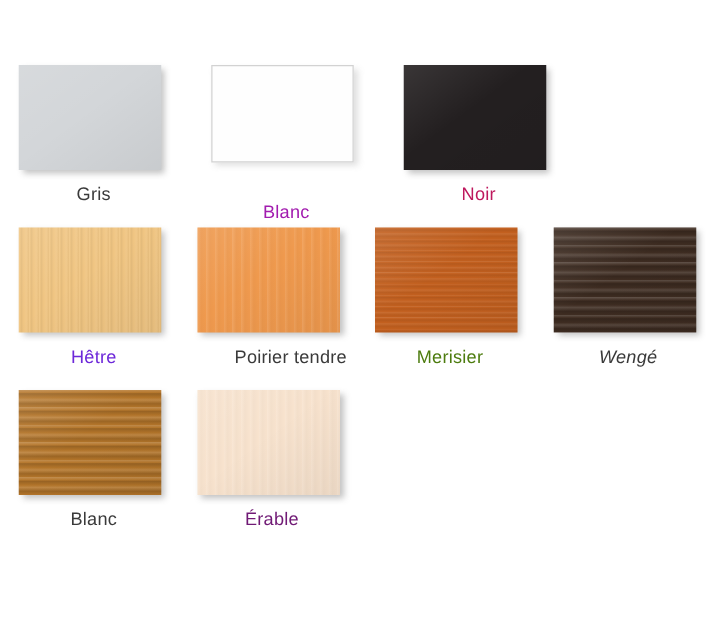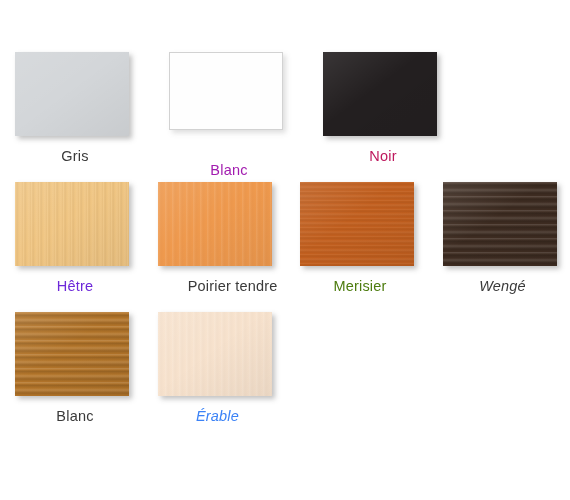--- a/index.html
+++ b/index.html
@@ -196,21 +196,21 @@
         <span class="grain sheen"></span>
       </div>
       <div class="swatch-label" style="color: rgb(58, 58, 58);">Blanc</div>
     </div>
 
     <div class="swatch-cell">
       <div class="swatch-chip" style="background-color: rgb(248, 227, 206);">
         <span class="grain grain-soft"></span>
         <span class="grain sheen"></span>
       </div>
-      <div class="swatch-label" style="color: #3b82f6; font-style: italic;">Érable</div>
+      <div class="swatch-label" style="color: #701a75;">Érable</div>
     </div>
 
     <div class="swatch-cell empty">
       <div class="swatch-chip"></div>
       <div class="swatch-label" style="color: rgb(58, 58, 58);"></div>
     </div>
 
     <div class="swatch-cell empty">
       <div class="swatch-chip"></div>
       <div class="swatch-label" style="color: rgb(58, 58, 58);"></div>

